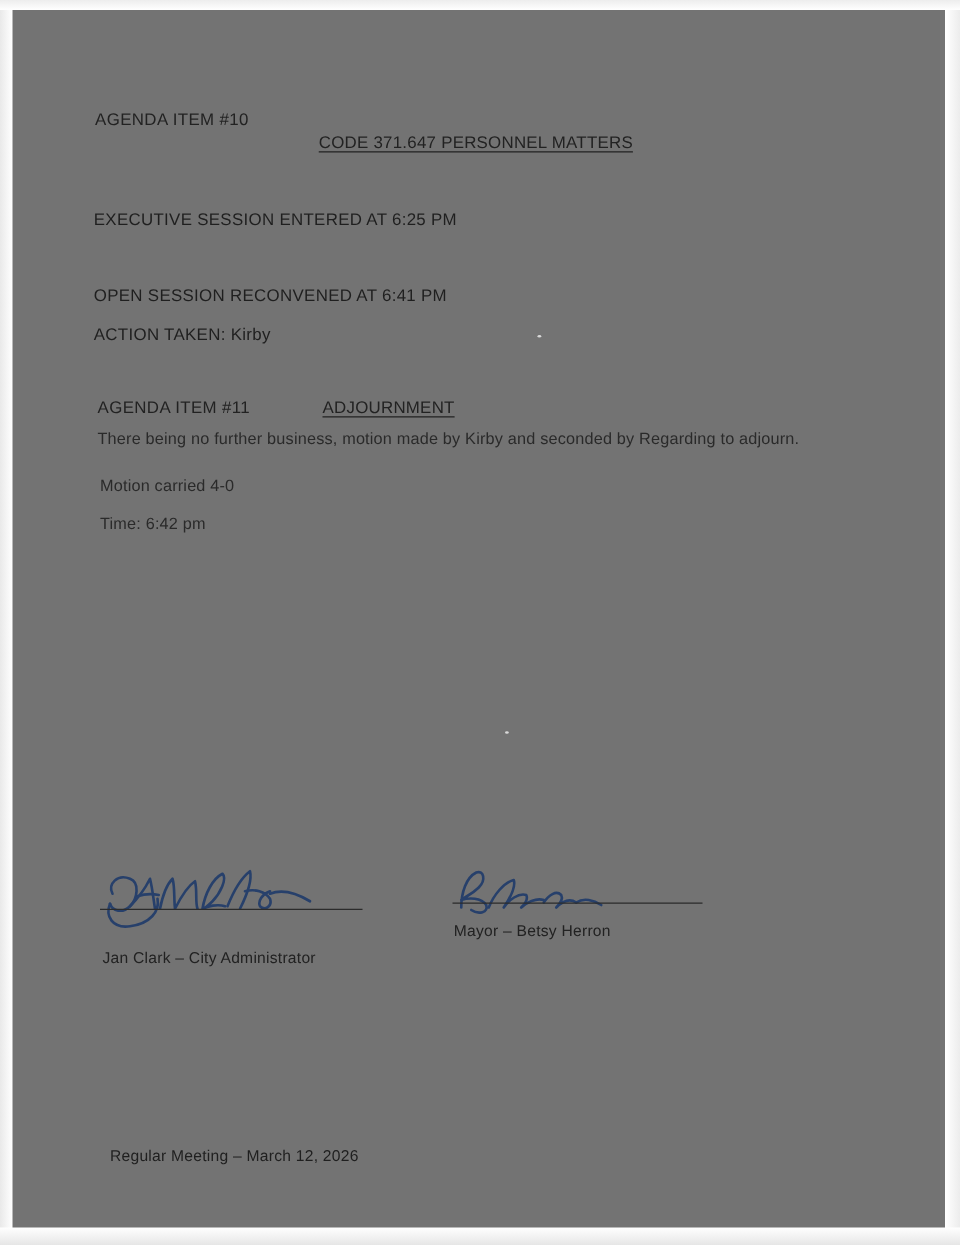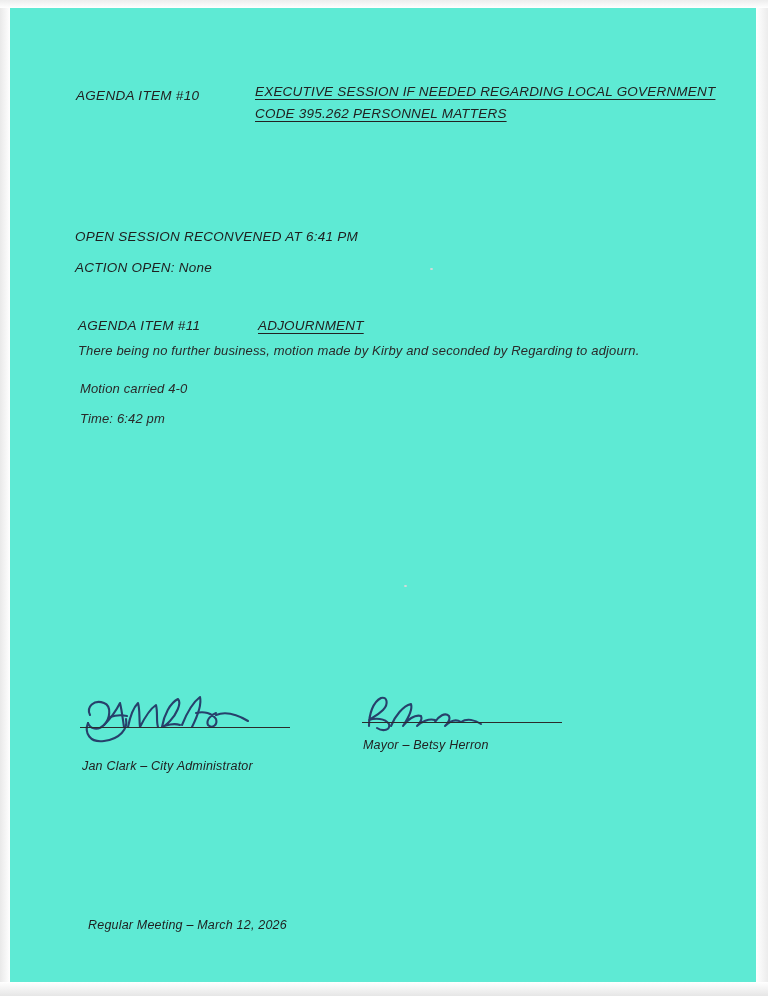--- a/index.html
+++ b/index.html
@@ -11,22 +11,21 @@
     width: 768px;
     height: 996px;
     position: relative;
     font-family: "Liberation Sans", sans-serif;
     color: #1a1a1a;
     overflow: hidden;
   }
   .page {
     position: absolute;
     inset: 0;
-    background: #5eead4;
-    font-style: italic;
+    background: #737373;
   }
   
   .scan-edge-left {
     position: absolute;
     left: 0; top: 0; bottom: 0; width: 10px;
     background: linear-gradient(to right, #e9e9e9, #ffffff);
     pointer-events: none;
   }
   .scan-edge-right {
     position: absolute;
@@ -114,29 +113,29 @@
 
 <div class="page">
 
   <div class="scan-edge-left"></div>
   <div class="scan-edge-right"></div>
   <div class="scan-edge-top"></div>
   <div class="scan-edge-bottom"></div>
 
   <div class="block label-item" style="left:76px; top:88px;">AGENDA ITEM #10</div>
 
-  <div class="block heading-underline" style="left:255px; top:84px;">EXECUTIVE SESSION IF NEEDED REGARDING LOCAL GOVERNMENT</div>
 
-  <div class="block heading-underline" style="left:255px; top:106px;">CODE 395.262 PERSONNEL MATTERS</div>
+  <div class="block heading-underline" style="left:255px; top:106px;">CODE 371.647 PERSONNEL MATTERS</div>
 
+  <div class="block body-line-strong" style="left:75px; top:168px;">EXECUTIVE SESSION ENTERED AT 6:25 PM</div>
 
 
   <div class="block body-line-strong" style="left:75px; top:229px;">OPEN SESSION RECONVENED AT 6:41 PM</div>
 
-  <div class="block body-line-strong" style="left:75px; top:260px;">ACTION OPEN:  None</div>
+  <div class="block body-line-strong" style="left:75px; top:260px;">ACTION TAKEN:  Kirby</div>
 
   <div class="block label-item" style="left:78px; top:318px;">AGENDA ITEM #11</div>
 
   <div class="block heading-underline" style="left:258px; top:318px;">ADJOURNMENT</div>
 
   <div class="block body-line" style="left:78px; top:343px;">There being no further business, motion made by Kirby and seconded by Regarding to adjourn.</div>
 
   <div class="block body-line" style="left:80px; top:381px;">Motion carried 4-0</div>
 
   <div class="block body-line" style="left:80px; top:411px;">Time:  6:42 pm</div>

